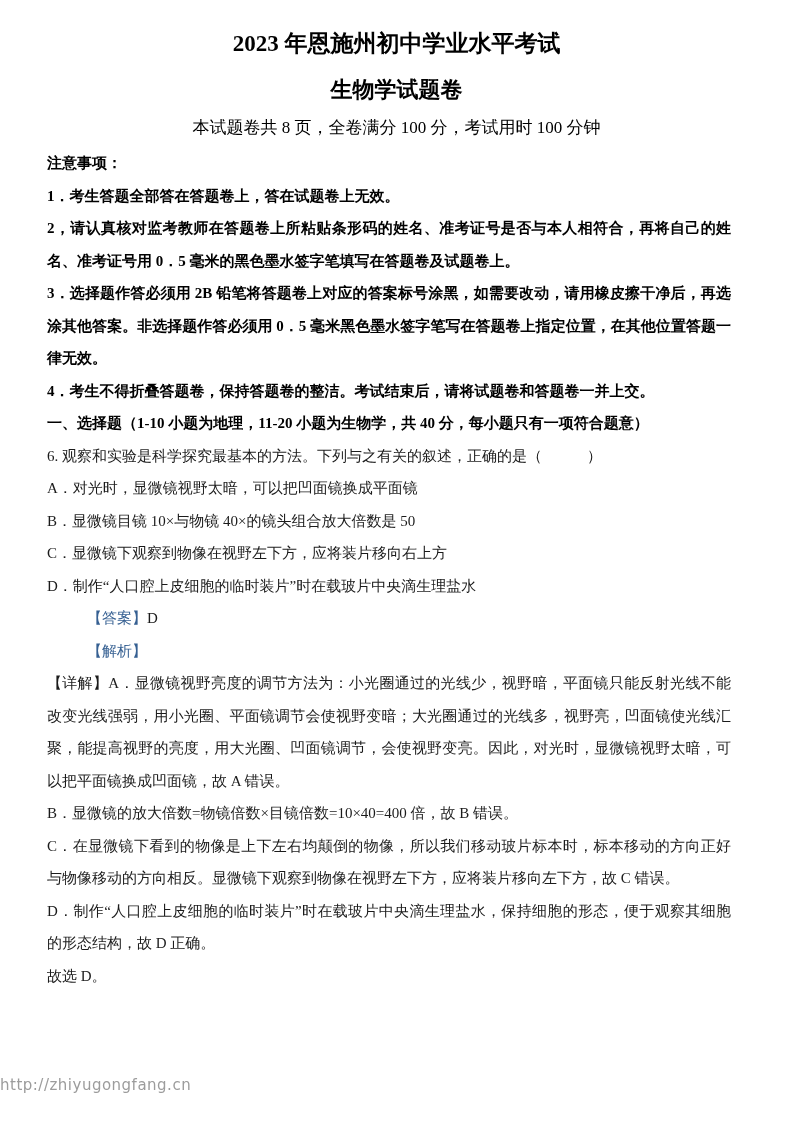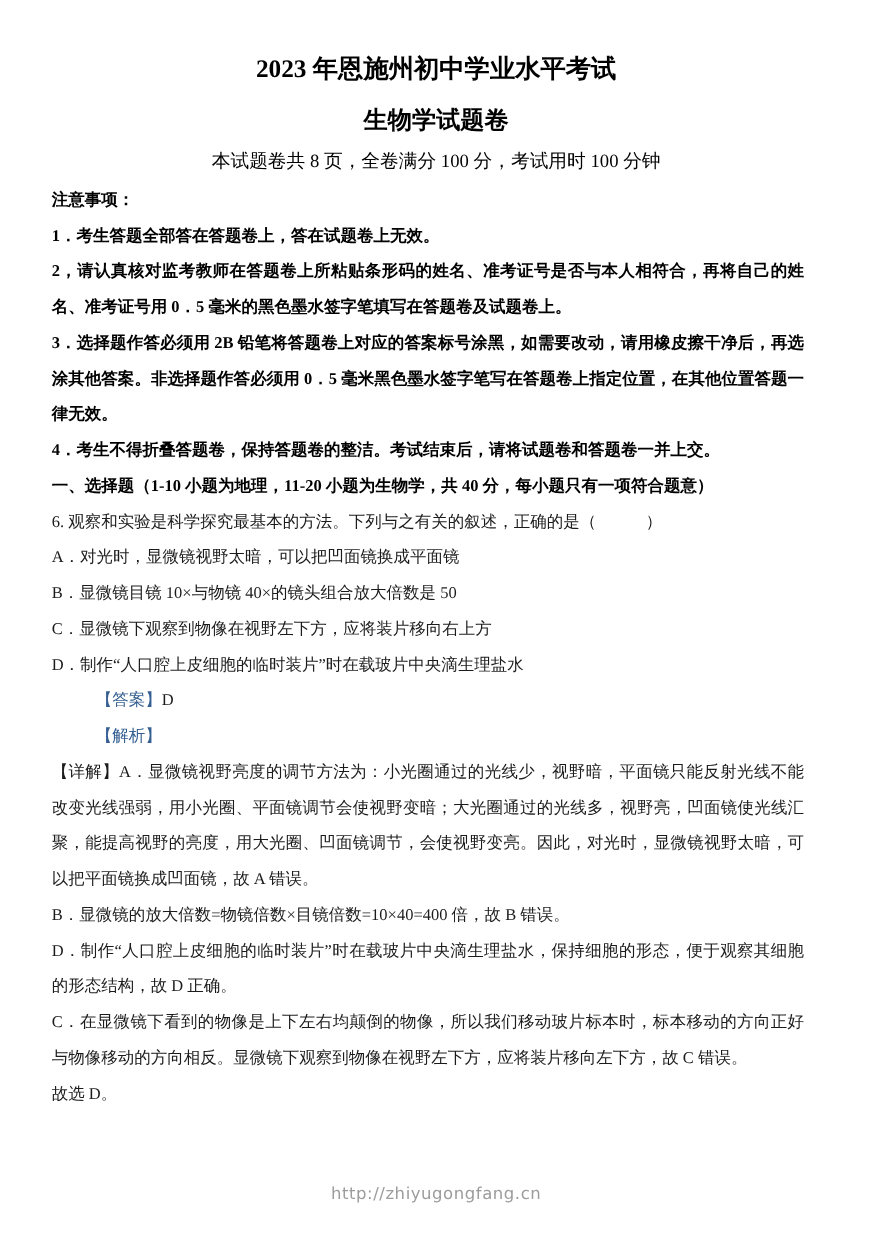--- a/index.html
+++ b/index.html
@@ -7,34 +7,34 @@
   .page {
     width: 793px;
     height: 1122px;
     margin: 0 auto;
     background: #ffffff;
     position: relative;
     overflow: hidden;
     font-family: "Liberation Serif", "DejaVu Serif", serif;
     color: #1b1b1b;
   }
-  .header { text-align: center; padding-top: 48px; }
+  .header { text-align: center; padding-top: 29px; }
   .title    { font-size: 23px; font-weight: 700; color: #000; line-height: 30px; }
   .subtitle { font-size: 22px; font-weight: 700; color: #000; line-height: 28px; margin-top: 17px; }
   .info     { font-size: 17px; font-weight: 400; color: #000; line-height: 24px; margin-top: 12px; }
   .content { padding: 7px 62px 0 47px; }
   .content p { margin: 0; line-height: 32.5px; font-size: 15px; }
   .bold { font-weight: 700; color: #000; }
   .just { text-align: justify; }
   .blue { color: #366092; margin-left: 40px; }
   .footer {
     position: absolute;
     left: 0; right: 0;
     bottom: 28px;
-    text-align: center;
+    text-align: left;
     color: #9c9c9c;
     font-size: 15px;
     letter-spacing: 0.5px;
     font-family: "DejaVu Sans", "Liberation Sans", sans-serif;
   }
 </style>
 </head>
 <body>
 
 <div class="page">
@@ -59,20 +59,20 @@
     <p>B．显微镜目镜 10×与物镜 40×的镜头组合放大倍数是 50</p>
     <p>C．显微镜下观察到物像在视野左下方，应将装片移向右上方</p>
     <p>D．制作“人口腔上皮细胞的临时装片”时在载玻片中央滴生理盐水</p>
 
     <p><span class="blue">【答案】</span><span>D</span></p>
 
     <p><span class="blue">【解析】</span></p>
 
     <p class="just">【详解】A．显微镜视野亮度的调节方法为：小光圈通过的光线少，视野暗，平面镜只能反射光线不能改变光线强弱，用小光圈、平面镜调节会使视野变暗；大光圈通过的光线多，视野亮，凹面镜使光线汇聚，能提高视野的亮度，用大光圈、凹面镜调节，会使视野变亮。因此，对光时，显微镜视野太暗，可以把平面镜换成凹面镜，故 A 错误。</p>
     <p class="just">B．显微镜的放大倍数=物镜倍数×目镜倍数=10×40=400 倍，故 B 错误。</p>
+    <p class="just">C．在显微镜下看到的物像是上下左右均颠倒的物像，所以我们移动玻片标本时，标本移动的方向正好与物像移动的方向相反。显微镜下观察到物像在视野左下方，应将装片移向左下方，故 C 错误。</p>
     <p class="just">D．制作“人口腔上皮细胞的临时装片”时在载玻片中央滴生理盐水，保持细胞的形态，便于观察其细胞的形态结构，故 D 正确。</p>
-    <p class="just">C．在显微镜下看到的物像是上下左右均颠倒的物像，所以我们移动玻片标本时，标本移动的方向正好与物像移动的方向相反。显微镜下观察到物像在视野左下方，应将装片移向左下方，故 C 错误。</p>
     <p>故选 D。</p>
   </div>
 
   <div class="footer">http://zhiyugongfang.cn</div>
 
 </div>
 
 </body></html>

